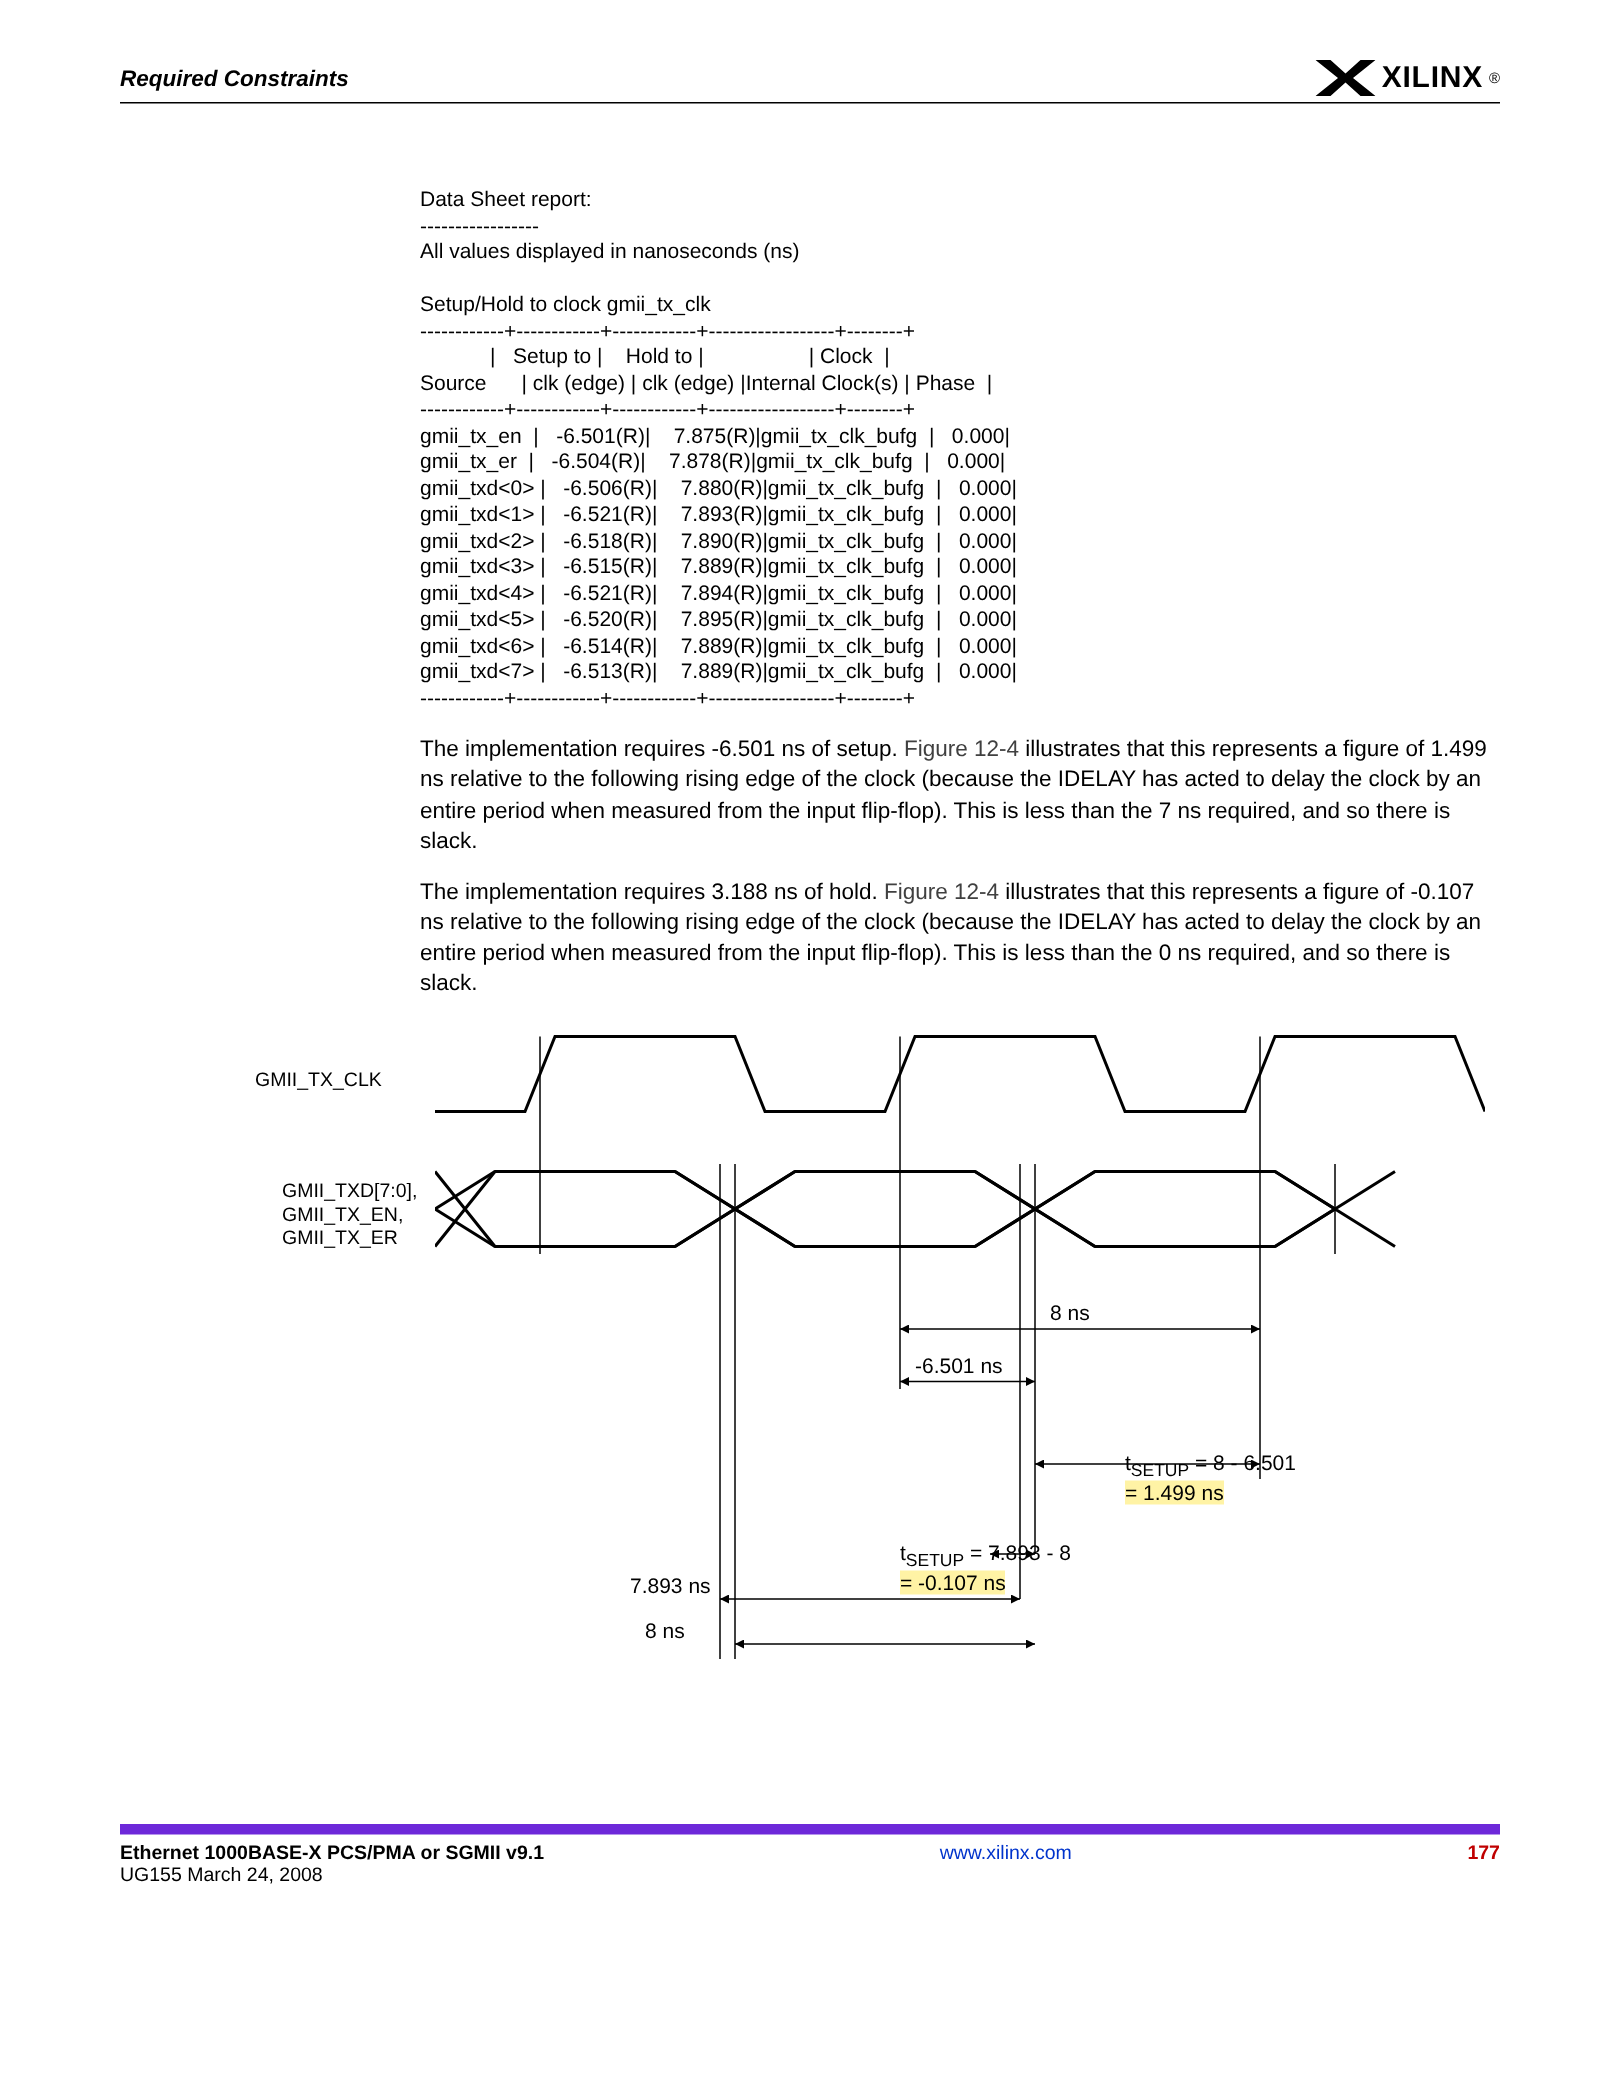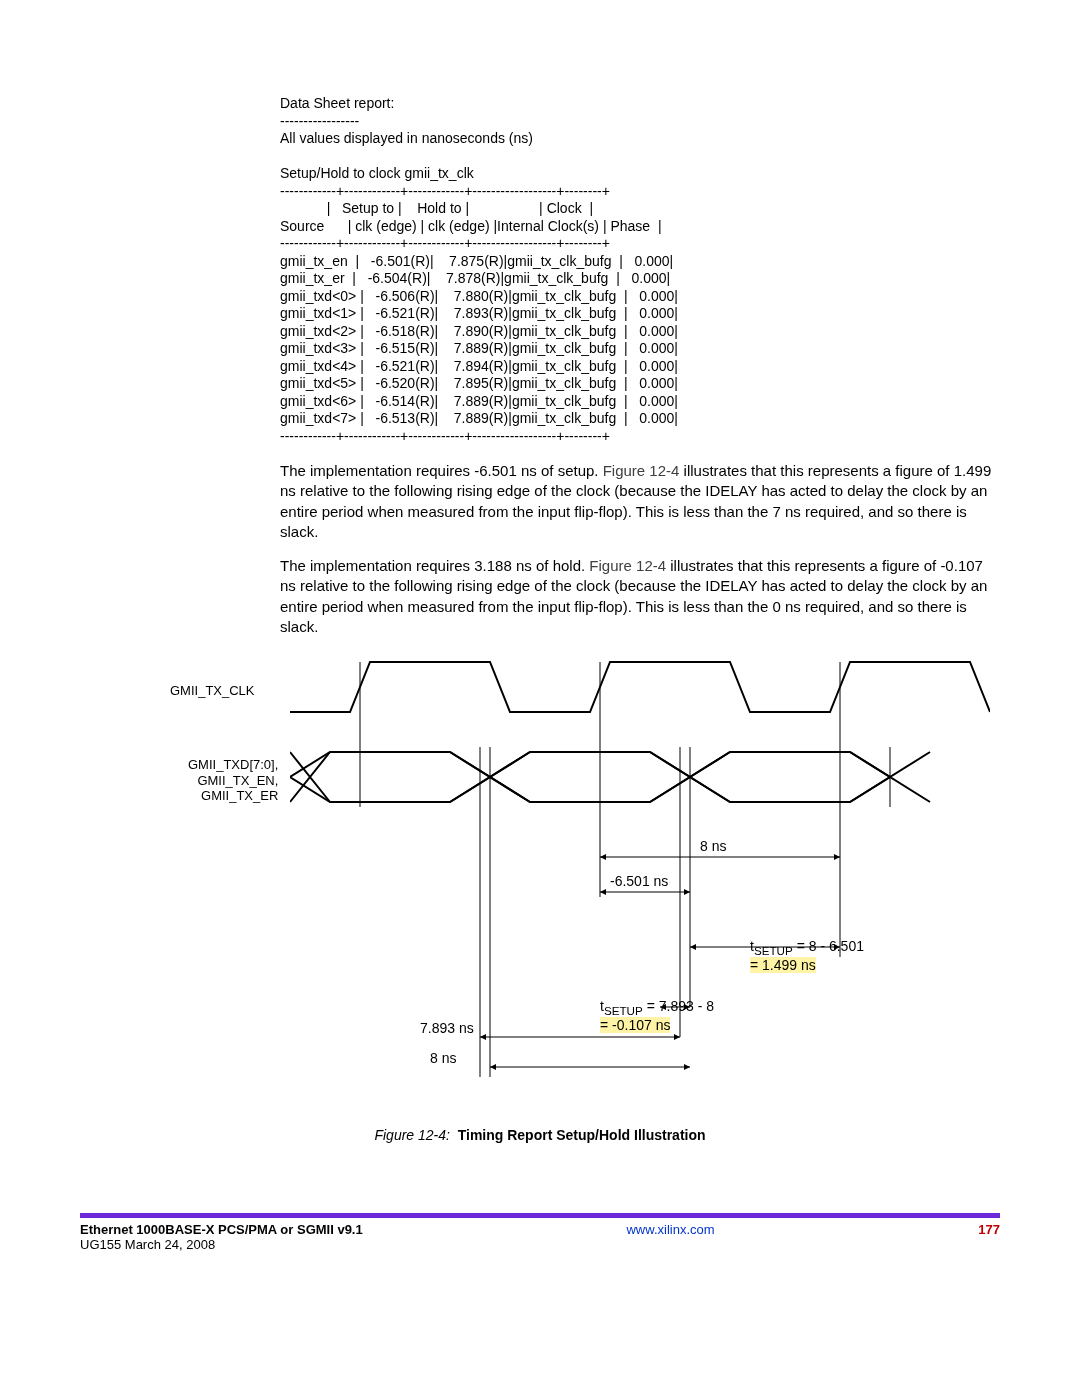--- a/index.html
+++ b/index.html
@@ -55,21 +55,20 @@
   }
   .figure-area {
     margin: 20px 0 0 90px;
     position: relative;
     height: 460px;
   }
   .sig-label {
     position: absolute;
     font-size: 13px;
     line-height: 1.2;
-    text-align: right;
   }
   svg.wave {
     position: absolute;
   }
   .arrow-label {
     position: absolute;
     font-size: 14px;
     white-space: nowrap;
   }
   .hl {
@@ -80,35 +79,45 @@
     text-align: center;
     font-size: 14px;
     margin-top: 10px;
   }
   .fig-caption i { font-style: italic; }
   .fig-caption b { font-weight: bold; }
   .footer {
     display: flex;
     justify-content: space-between;
     align-items: flex-start;
-    border-top: 5px solid #6d28d9;
+    border-top: 7px solid #6d28d9;
     padding-top: 4px;
     font-size: 13px;
     margin-top: 70px;
   }
   .footer .left { font-weight: bold; }
   .footer .left .sub { font-weight: normal; display: block; }
   .footer .mid { color: #0033cc; }
   .footer .right { color: #c00000; font-weight: bold; }
 </style>
 </head>
 <body>
 
 <div class="page">
 
+  <div class="header">
+    <span class="section-title">Required Constraints</span>
+    <span class="logo-wrap">
+      <svg class="xilinx-logo" viewBox="0 0 40 24">
+        <polygon points="0,0 10,0 20,9 30,0 40,0 25,12 40,24 30,24 20,15 10,24 0,24 15,12" fill="#000"></polygon>
+      </svg>
+      <span class="logo-text">XILINX</span>
+      <span style="font-size:10px;vertical-align:top;">®</span>
+    </span>
+  </div>
 
   <div class="report-block"><span>Data Sheet report:</span>
 <span>-----------------</span>
 <span>All values displayed in nanoseconds (ns)</span>
 
 <span>Setup/Hold to clock gmii_tx_clk</span>
 <span>------------+------------+------------+------------------+--------+</span>
 <span>            |   Setup to |    Hold to |                  | Clock  |</span>
 <span>Source      | clk (edge) | clk (edge) |Internal Clock(s) | Phase  |</span>
 <span>------------+------------+------------+------------------+--------+</span>
@@ -203,23 +212,20 @@
 
     <div class="arrow-label" style="left:430px;top:341px;">
       <span>t</span><sub>SETUP</sub><span>  = 7.893 - 8</span><br>
       <span class="hl">= -0.107 ns</span>
     </div>
 
     <div class="arrow-label" style="left:250px;top:363px;">7.893 ns</div>
     <div class="arrow-label" style="left:260px;top:393px;">8 ns</div>
   </div>
 
-  <div class="fig-caption">
-    <i>Figure 12-4:</i>&nbsp;&nbsp;<b>Timing Report Setup/Hold Illustration</b>
-  </div>
 
   <div class="footer">
     <div class="left">
       <span>Ethernet 1000BASE-X PCS/PMA or SGMII v9.1</span>
       <span class="sub">UG155 March 24, 2008</span>
     </div>
     <div class="mid">www.xilinx.com</div>
     <div class="right">177</div>
   </div>
 

